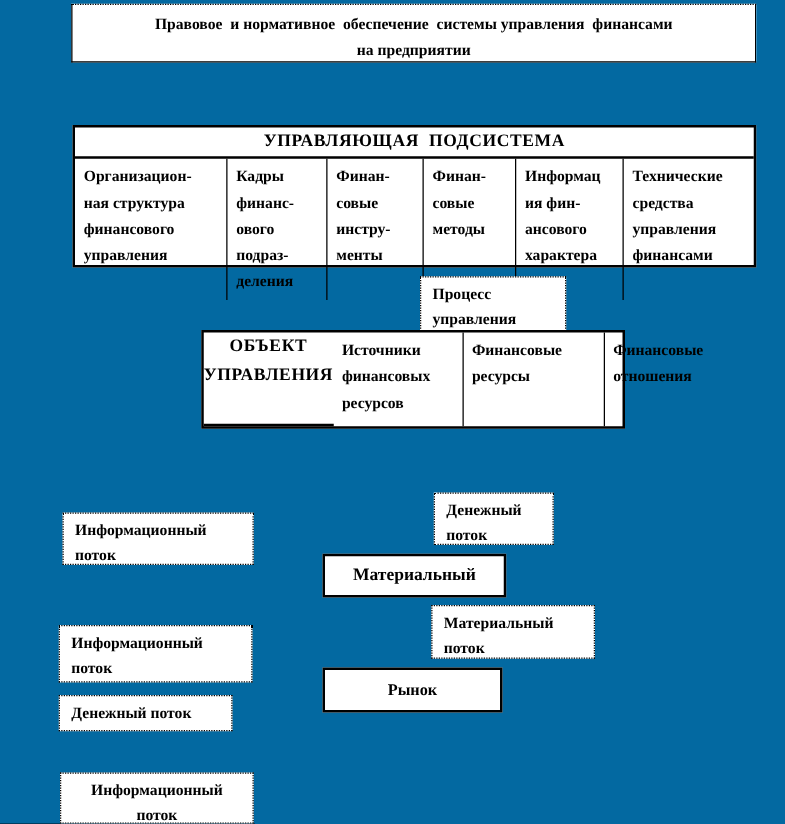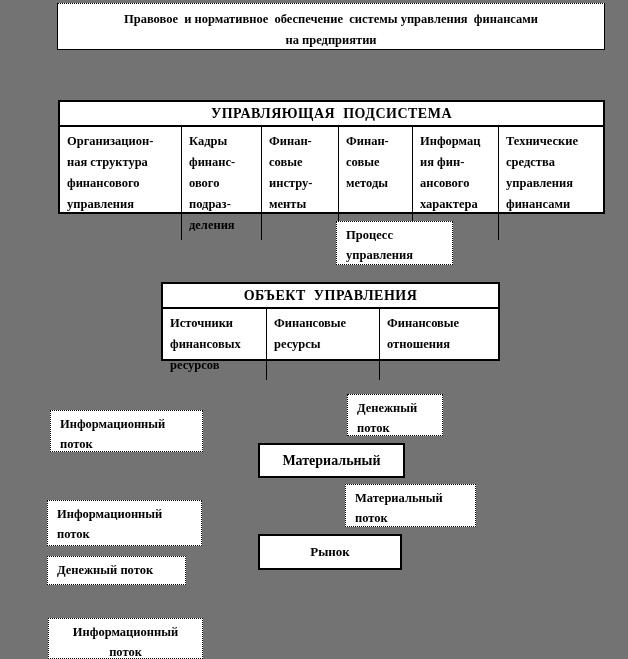--- a/index.html
+++ b/index.html
@@ -1,17 +1,17 @@
 <!DOCTYPE html>
 <html><head>
 <meta charset="utf-8">
 <style>
   html,body{margin:0;padding:0;background:#000;}
   .canvas{
-    position:relative;width:628px;height:659px;background:#737373;
+    position:relative;width:628px;height:659px;background:#0369a1;
     font-family:"Liberation Serif","DejaVu Serif",serif;
     font-weight:bold;color:#000000;overflow:hidden;
   }
   .box{position:absolute;background:#ffffff;box-sizing:border-box;}
   .b-solid2{border:2px solid #000;}
   .b-solid1{border:1px solid #000;}
   .b-dot{border:1px dotted #000;}
   .banner{
     border:1px solid #000;border-top-style:dotted;
     text-align:center;font-size:12.5px;line-height:21px;
@@ -76,21 +76,21 @@
       <div class="t-cell" style="width:104px;">Технические
 средства
 управления
 финансами</div>
     </div>
   </div>
 
   <div class="box b-dot flow" style="left:336px;top:221px;width:117px;height:44px;">Процесс
 управления</div>
 
-  <div class="box b-solid2" style="left:161px;top:282px;width:339px;height:79px;display:flex;flex-direction:column;justify-content:space-between;">
+  <div class="box b-solid2" style="left:161px;top:264px;width:339px;height:79px;display:flex;flex-direction:row;justify-content:space-between;">
     <div class="t-header">ОБЪЕКТ  УПРАВЛЕНИЯ</div>
     <div class="t-row" style="flex:1;">
       <div class="t-cell" style="width:104px;">Источники
 финансовых
 ресурсов</div>
       <div class="t-cell" style="width:113px;">Финансовые
 ресурсы</div>
       <div class="t-cell" style="width:111px;">Финансовые
 отношения</div>
     </div>

